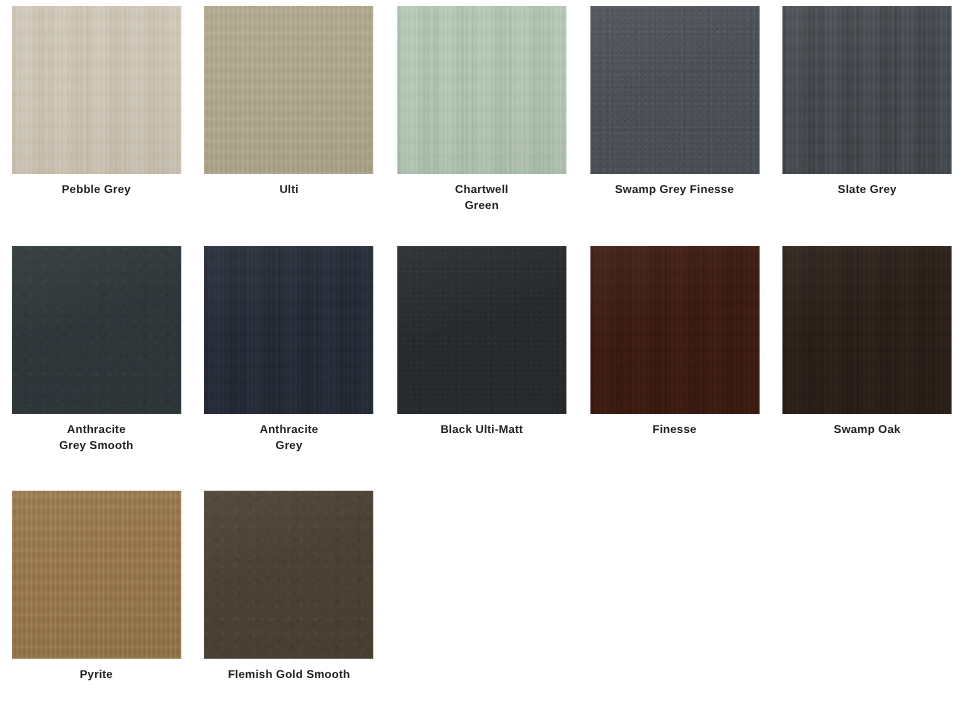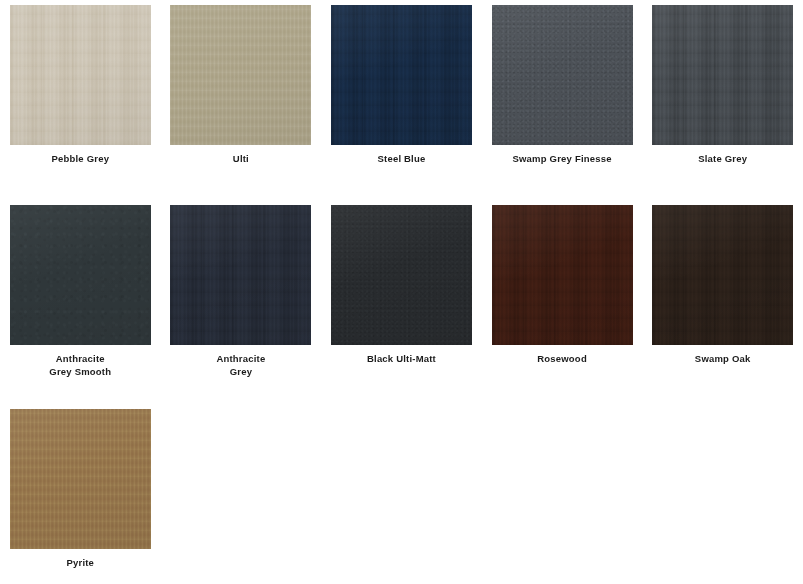--- a/index.html
+++ b/index.html
@@ -150,22 +150,23 @@
 <div class="swatch-grid">
     <div class="swatch-cell">
       <div class="swatch-chip tex-woodgrain" style="background-color: rgb(205, 197, 181);"></div>
       <div class="swatch-label">Pebble Grey</div>
     </div>
     <div class="swatch-cell">
       <div class="swatch-chip tex-finegrain" style="background-color: rgb(177, 169, 143);"></div>
       <div class="swatch-label">Ulti</div>
     </div>
     <div class="swatch-cell">
-      <div class="swatch-chip tex-woodgrain" style="background-color: rgb(22, 42, 68);"></div>
-      <div class="swatch-label">Steel Blue</div>
+      <div class="swatch-chip tex-woodgrain" style="background-color: rgb(178, 196, 178);"></div>
+      <div class="swatch-label">Chartwell
+Green</div>
     </div>
     <div class="swatch-cell">
       <div class="swatch-chip tex-speckle" style="background-color: rgb(76, 81, 87);"></div>
       <div class="swatch-label">Swamp Grey Finesse</div>
     </div>
     <div class="swatch-cell">
       <div class="swatch-chip tex-woodgrain" style="background-color: rgb(70, 75, 80);"></div>
       <div class="swatch-label">Slate Grey</div>
     </div>
     <div class="swatch-cell">
@@ -177,23 +178,27 @@
       <div class="swatch-chip tex-woodgrain" style="background-color: rgb(38, 44, 56);"></div>
       <div class="swatch-label">Anthracite
 Grey</div>
     </div>
     <div class="swatch-cell">
       <div class="swatch-chip tex-speckle" style="background-color: rgb(40, 43, 46);"></div>
       <div class="swatch-label">Black Ulti-Matt</div>
     </div>
     <div class="swatch-cell">
       <div class="swatch-chip tex-woodgrain" style="background-color: rgb(61, 28, 18);"></div>
-      <div class="swatch-label">Rosewood</div>
+      <div class="swatch-label">Finesse</div>
     </div>
     <div class="swatch-cell">
       <div class="swatch-chip tex-woodgrain" style="background-color: rgb(43, 32, 25);"></div>
       <div class="swatch-label">Swamp Oak</div>
     </div>
     <div class="swatch-cell">
       <div class="swatch-chip tex-finegrain" style="background-color: rgb(154, 123, 79);"></div>
       <div class="swatch-label">Pyrite</div>
     </div>
+    <div class="swatch-cell">
+      <div class="swatch-chip tex-smooth" style="background-color: rgb(75, 65, 52);"></div>
+      <div class="swatch-label">Flemish Gold Smooth</div>
+    </div>
   </div>
 
 </body></html>

